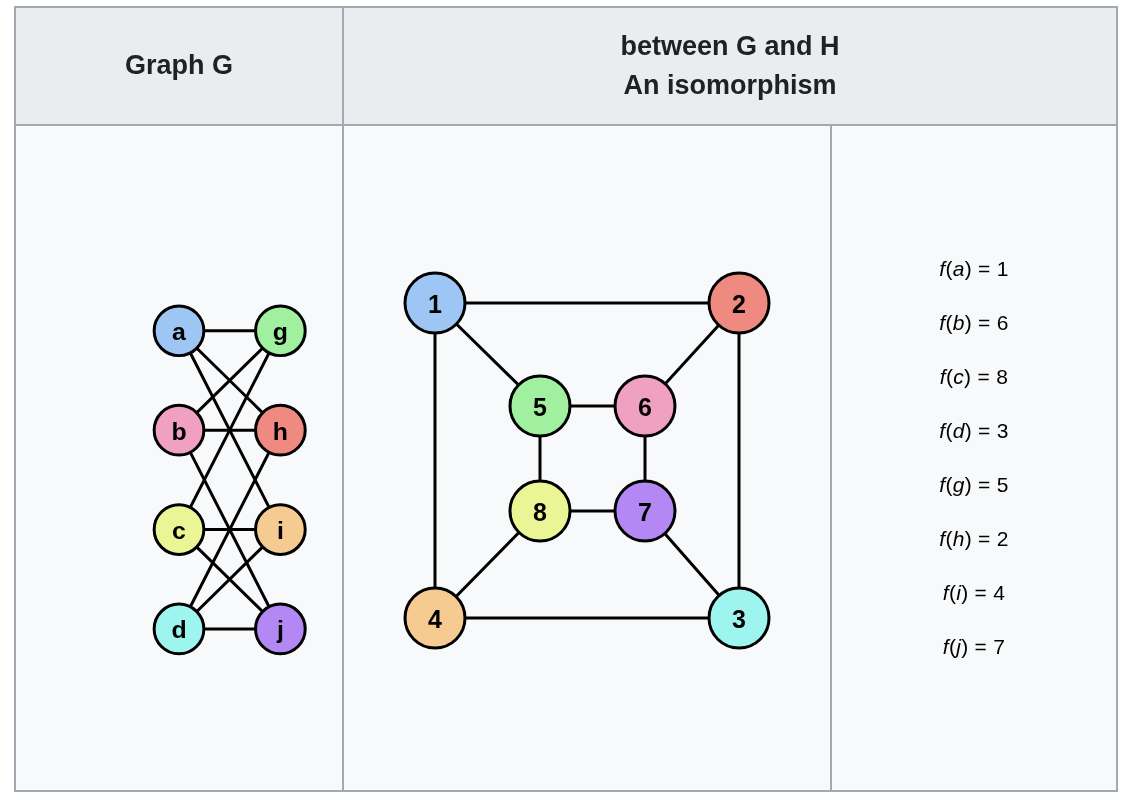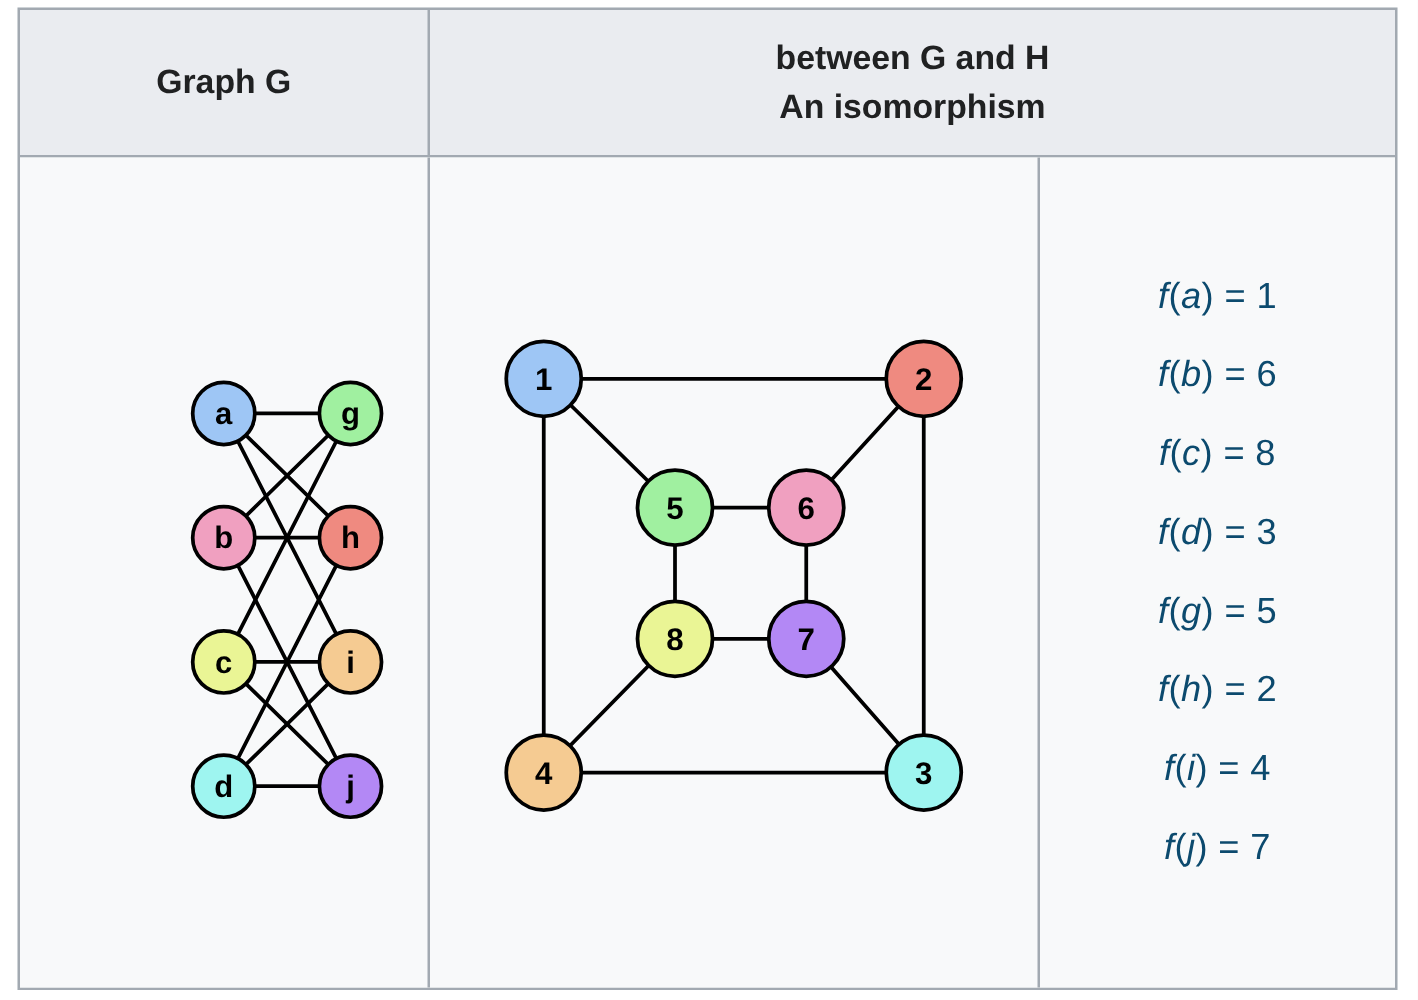--- a/index.html
+++ b/index.html
@@ -51,21 +51,21 @@
   }
   .fn-list{
     display:flex;flex-direction:column;
     align-items:center;justify-content:center;
     gap:30px;
     width:100%;
     padding:14px 0;
     box-sizing:border-box;
   }
   .fn-item{
-    font-size:29px;color:#0c4a6e;
+    font-size:21px;color:#000000;
     white-space:nowrap;
     letter-spacing:.3px;
   }
   .fn-item .it{font-style:italic;}
   svg{display:block;}
   .node-label{
     font-family:"Liberation Sans", sans-serif;
     font-size:25px;font-weight:bold;
     fill:#000;
     text-anchor:middle;

